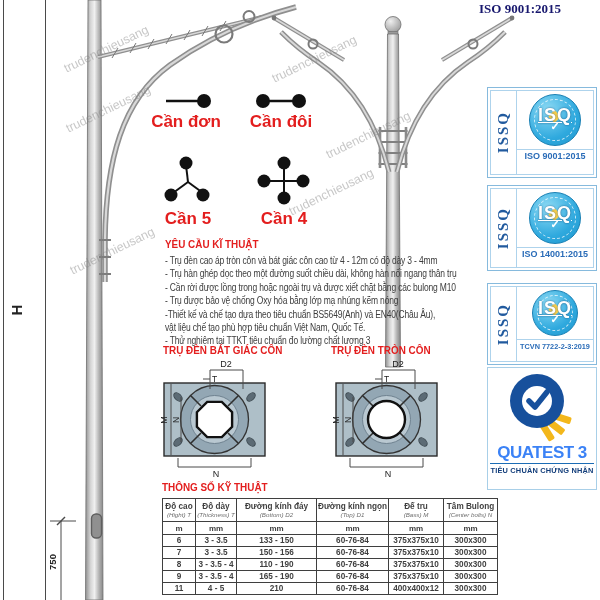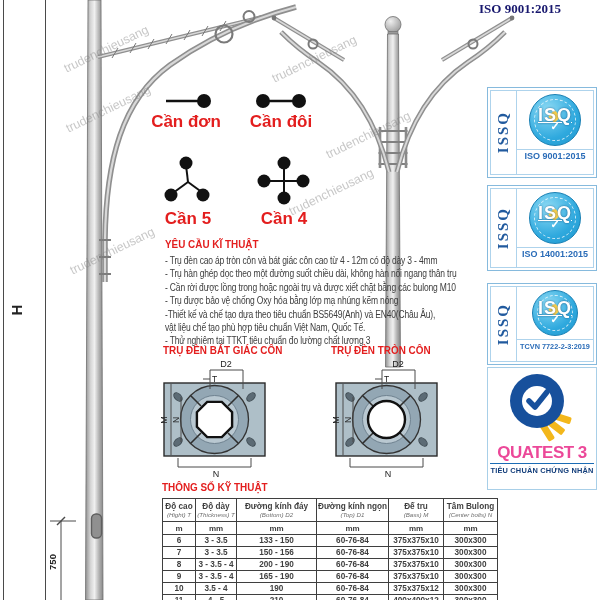--- a/index.html
+++ b/index.html
@@ -38,21 +38,21 @@
   .isq-letters{position:relative;color:#fff;font-weight:bold;font-size:18px;letter-spacing:1px;
       text-shadow:0 0 2px rgba(0,60,110,.8);line-height:12px;text-decoration:underline;}
   .isq-spark{position:absolute;width:9px;height:9px;background:#ffd24a;transform:rotate(45deg);
       left:20px;top:17px;border-radius:1px;}
   .isq-check{position:relative;color:#fff;font-size:11px;font-weight:bold;line-height:10px;}
   .cert-label{width:100%;border-top:1px solid #aed3ec;margin-top:3px;text-align:center;
       color:#2a6cb8;font-weight:bold;font-size:9px;line-height:13px;white-space:nowrap;}
   .cert-label.small{font-size:7.3px;}
   .quatest-box{position:absolute;left:487px;top:367px;width:110px;height:123px;
       border:1px solid #a8cfe8;box-sizing:border-box;display:flex;flex-direction:column;align-items:center;background:#fff;}
-  .quatest-name{color:#ec4899;font-weight:bold;font-size:17px;letter-spacing:-.5px;line-height:18px;white-space:nowrap;}
+  .quatest-name{color:#3b82f6;font-weight:bold;font-size:17px;letter-spacing:-.5px;line-height:18px;white-space:nowrap;}
   .quatest-sub{color:#123d7a;font-weight:bold;font-size:7.4px;letter-spacing:.2px;
       border-top:1px solid #1b6cb5;margin-top:1px;padding-top:2px;white-space:nowrap;}
 </style>
 </head>
 <body>
 
 <div id="canvas">
 
   <svg class="abs" style="left:0;top:0;" width="600" height="600" viewBox="0 0 600 600">
     <defs>
@@ -327,42 +327,34 @@
           <td>7</td>
           <td>3 - 3.5</td>
           <td>150 - 156</td>
           <td>60-76-84</td>
           <td>375x375x10</td>
           <td>300x300</td>
         </tr>
         <tr class="datarow">
           <td>8</td>
           <td>3 - 3.5 - 4</td>
-          <td>200 - 190</td>
+          <td>110 - 190</td>
           <td>60-76-84</td>
           <td>375x375x10</td>
           <td>300x300</td>
         </tr>
         <tr class="datarow">
           <td>9</td>
           <td>3 - 3.5 - 4</td>
           <td>165 - 190</td>
           <td>60-76-84</td>
           <td>375x375x10</td>
           <td>300x300</td>
         </tr>
         <tr class="datarow">
-          <td>10</td>
-          <td>3.5 - 4</td>
-          <td>190</td>
-          <td>60-76-84</td>
-          <td>375x375x12</td>
-          <td>300x300</td>
-        </tr>
-        <tr class="datarow">
           <td>11</td>
           <td>4 - 5</td>
           <td>210</td>
           <td>60-76-84</td>
           <td>400x400x12</td>
           <td>300x300</td>
         </tr>
       </tbody>
   </table>
 

